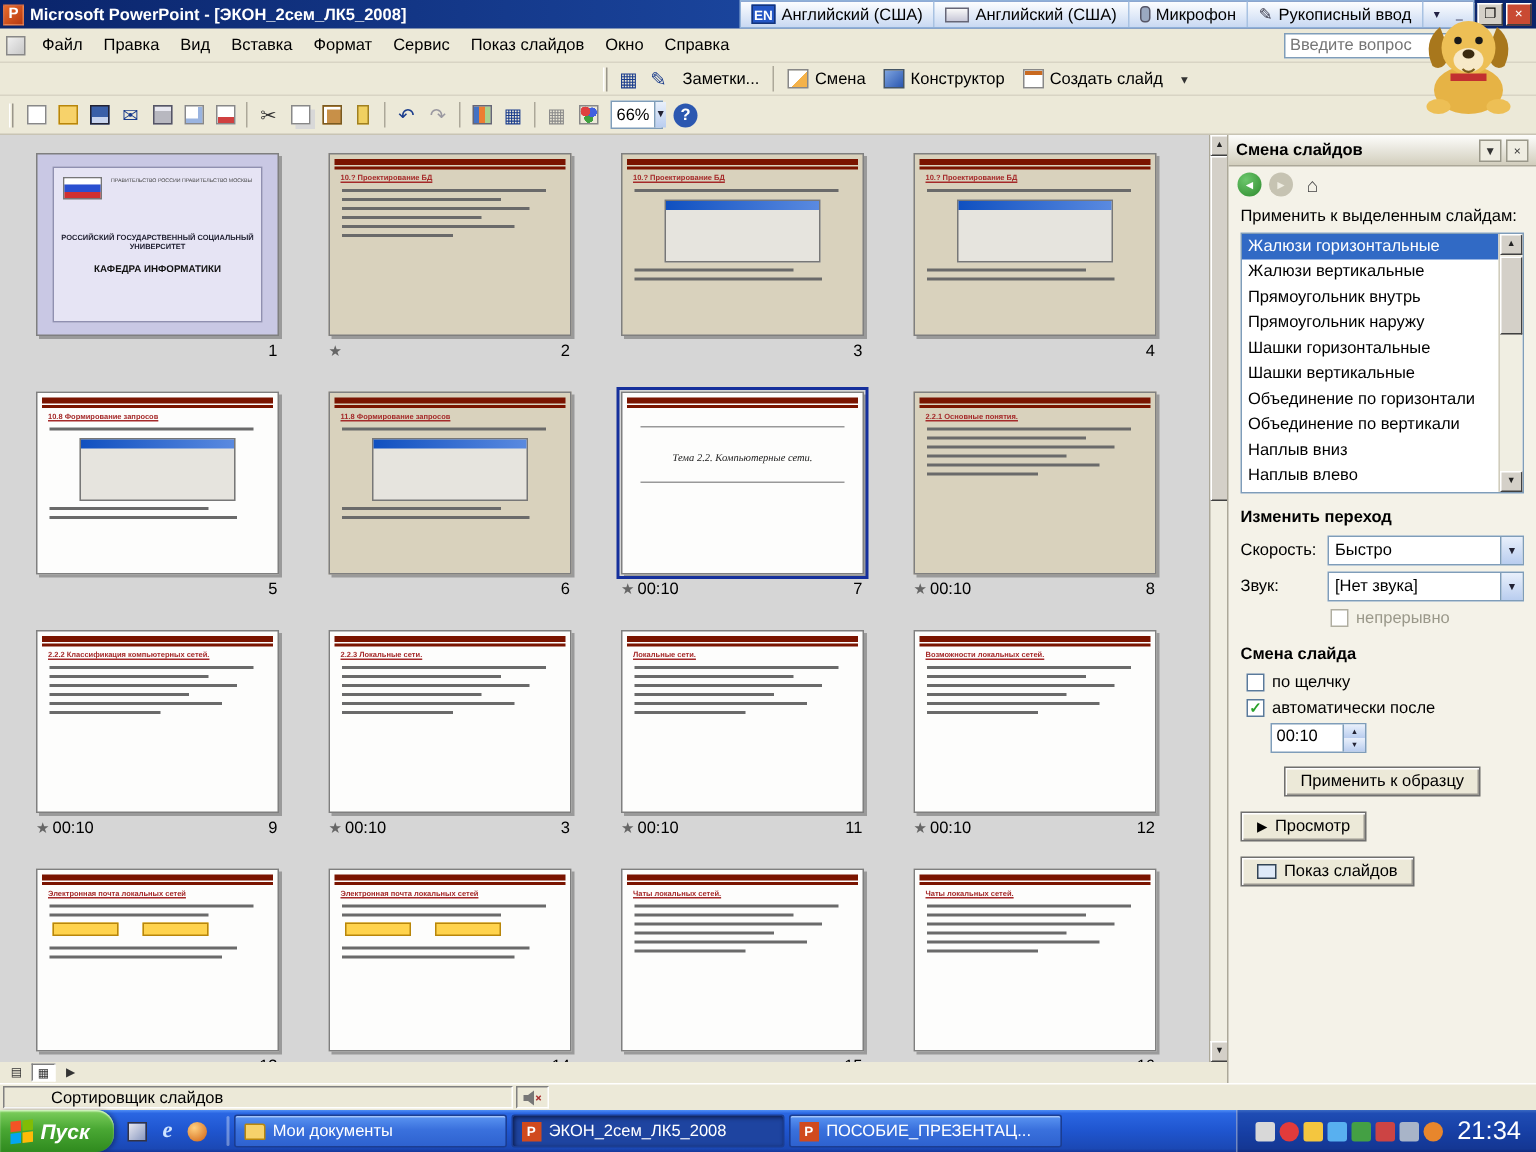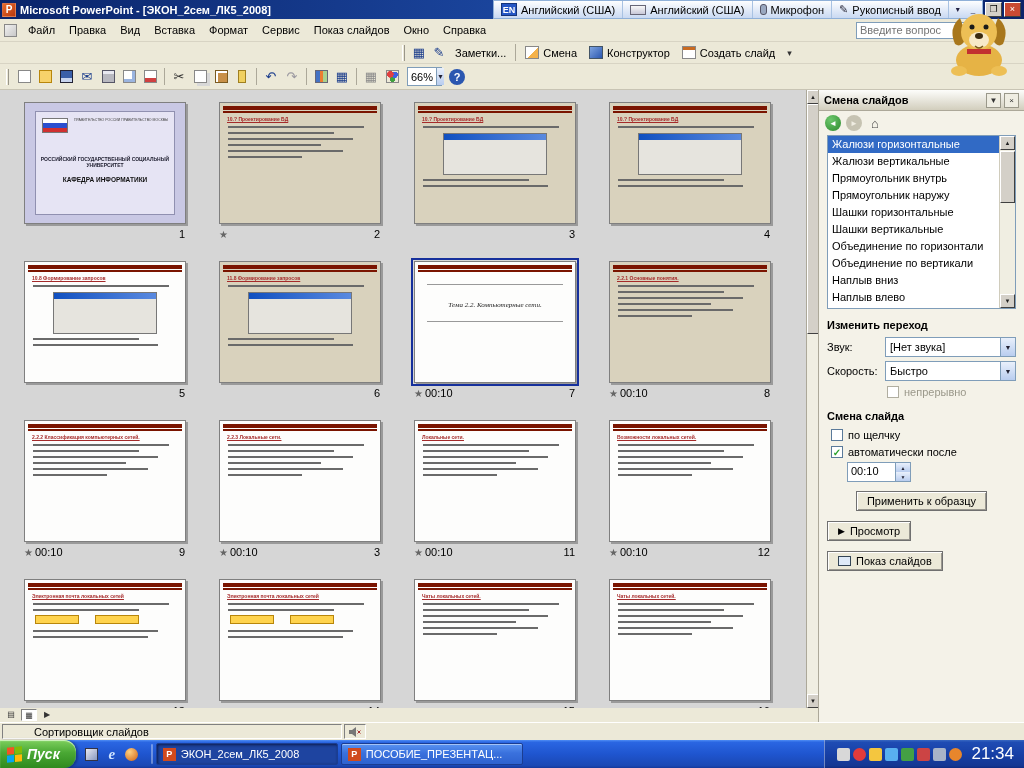--- a/index.html
+++ b/index.html
@@ -617,20 +617,21 @@
   <div class="tp-header">
     <span class="tp-title">Смена слайдов</span>
     <span class="tp-btn">▼</span>
     <span class="tp-btn">×</span>
   </div>
   <div class="tp-nav">
     <span class="navc nback">◄</span>
     <span class="navc nfwd">►</span>
     <span class="nhome">⌂</span>
   </div>
+  <div class="tp-label">Применить к выделенным слайдам:</div>
   <div class="listbox">
     <div>
         <div class="titem selected">Жалюзи горизонтальные</div>
         <div class="titem">Жалюзи вертикальные</div>
         <div class="titem">Прямоугольник внутрь</div>
         <div class="titem">Прямоугольник наружу</div>
         <div class="titem">Шашки горизонтальные</div>
         <div class="titem">Шашки вертикальные</div>
         <div class="titem">Объединение по горизонтали</div>
         <div class="titem">Объединение по вертикали</div>
@@ -638,30 +639,30 @@
         <div class="titem">Наплыв влево</div>
       </div>
     <div class="lbscroll">
       <div class="sb-arrow">▲</div>
       <div class="sb-thumb" style="top:15px"></div>
       <div class="sb-arrow down">▼</div>
     </div>
   </div>
   <div class="tp-section">Изменить переход</div>
   <div class="tp-row">
+    <span class="lbl">Скорость:</span>
+    <div class="combo">
+      <span class="combo-val">Быстро</span>
+      <span class="dropb">▼</span>
+    </div>
+  </div>
+  <div class="tp-row">
     <span class="lbl">Звук:</span>
     <div class="combo">
       <span class="combo-val">[Нет звука]</span>
-      <span class="dropb">▼</span>
-    </div>
-  </div>
-  <div class="tp-row">
-    <span class="lbl">Скорость:</span>
-    <div class="combo">
-      <span class="combo-val">Быстро</span>
       <span class="dropb">▼</span>
     </div>
   </div>
   <div class="cbrow dis" style="padding-left:68px">
     <span class="cb dis"></span>
     <span>непрерывно</span>
   </div>
   <div class="tp-section">Смена слайда</div>
   <div class="cbrow">
     <span class="cb"></span>
@@ -720,20 +721,24 @@
     <span class="qlico">
         <i class="qso"></i>
       </span>
     <span class="qlico ie">e</span>
     <span class="qlico">
         <i class="qsm"></i>
       </span>
   </div>
   <span class="tdiv"></span>
   <div class="taskbuttons">
+      <div class="taskbtn">
+        <span class="tbi folder"></span>
+        <span class="tbl">Мои документы</span>
+      </div>
       <div class="taskbtn active">
         <span class="tbi powerpoint"></span>
         <span class="tbl">ЭКОН_2сем_ЛК5_2008</span>
       </div>
       <div class="taskbtn">
         <span class="tbi powerpoint"></span>
         <span class="tbl">ПОСОБИЕ_ПРЕЗЕНТАЦ...</span>
       </div>
     </div>
   <div class="systray">

